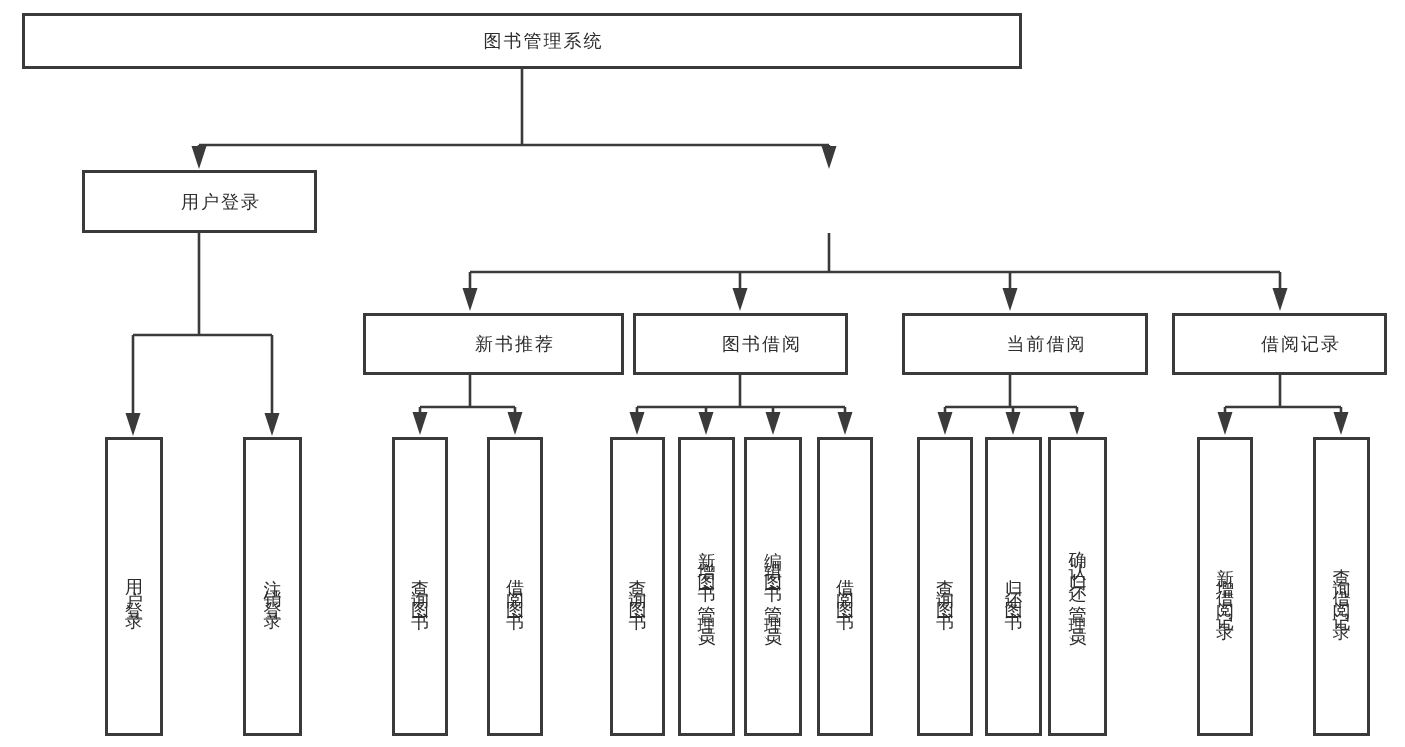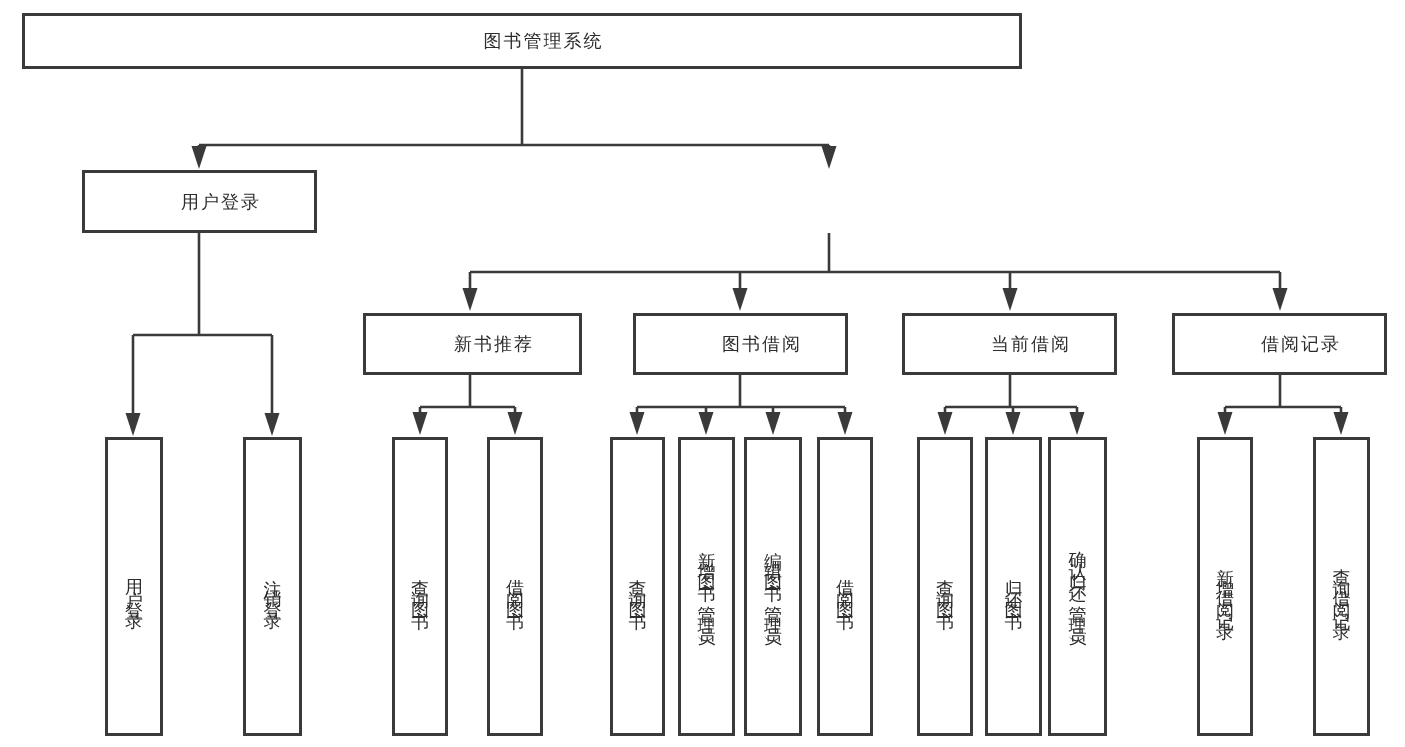--- a/index.html
+++ b/index.html
@@ -100,23 +100,23 @@
       <polygon points="1077,435 1069.5,412 1084.5,412"></polygon>
       <polygon points="1225,435 1217.5,412 1232.5,412"></polygon>
       <polygon points="1341,435 1333.5,412 1348.5,412"></polygon>
     </g>
   </svg>
 
   <div class="node hbox" style="left:22px; top:13px; width:1000px; height:56px;">图书管理系统</div>
 
   <div class="node hbox" style="left:82px; top:170px; width:235px; height:63px;">用户登录</div>
 
-  <div class="node hbox" style="left:363px; top:313px; width:219px; height:62px;">新书推荐</div>
+  <div class="node hbox" style="left:363px; top:313px; width:261px; height:62px;">新书推荐</div>
   <div class="node hbox" style="left:633px; top:313px; width:215px; height:62px;">图书借阅</div>
-  <div class="node hbox" style="left:902px; top:313px; width:215px; height:62px;">当前借阅</div>
+  <div class="node hbox" style="left:902px; top:313px; width:246px; height:62px;">当前借阅</div>
   <div class="node hbox" style="left:1172px; top:313px; width:215px; height:62px;">借阅记录</div>
 
   <div class="node vbox" style="left:105px; top:437px; width:58px; height:299px;">用户登录</div>
   <div class="node vbox" style="left:243px; top:437px; width:59px; height:299px;">注销登录</div>
 
   <div class="node vbox" style="left:392px; top:437px; width:56px; height:299px;">查询图书</div>
   <div class="node vbox" style="left:487px; top:437px; width:56px; height:299px;">借阅图书</div>
 
   <div class="node vbox" style="left:610px; top:437px; width:55px; height:299px;">查询图书</div>
   <div class="node vbox" style="left:678px; top:437px; width:57px; height:299px;">新增图书（管理员）</div>

